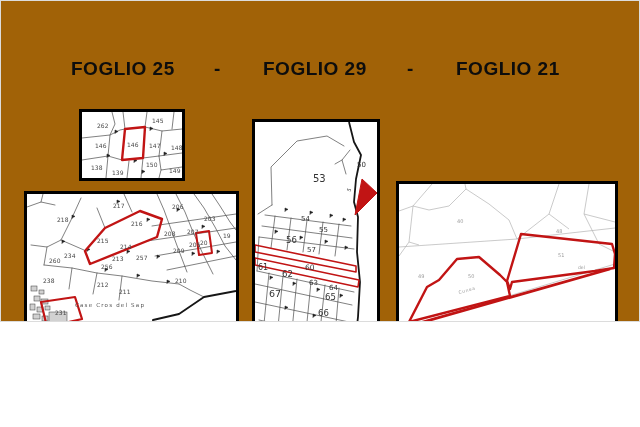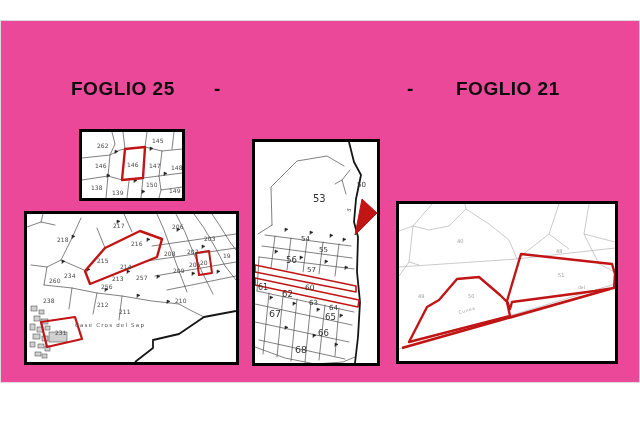--- a/index.html
+++ b/index.html
@@ -1,20 +1,19 @@
 <!DOCTYPE html>
 <html><head>
 <meta charset="utf-8">
 <style>
   html,body{margin:0;padding:0;background:#fff;}
   #canvas{
-    position:relative;width:640px;height:363px;background:#ec4899;
+    position:relative;width:640px;height:322px;background:#a16207;
     border:1px solid #dcdcdc;box-sizing:border-box;overflow:hidden;
     font-family:"Liberation Sans",sans-serif;
-    margin-top:20px;
   }
   .title-part{
     position:absolute;top:57px;font-weight:bold;font-size:19px;
     letter-spacing:.5px;color:#0d0d0d;white-space:nowrap;
   }
   .panel{
     position:absolute;background:#ffffff;border:3px solid #000;box-sizing:border-box;
   }
   .panel svg{display:block;width:100%;height:100%;}
   
@@ -32,20 +31,21 @@
   .place{font-family:"DejaVu Sans",sans-serif;fill:#555;font-size:5.5px;letter-spacing:1.2px;}
   .road{font-family:"DejaVu Sans",sans-serif;fill:#a0a0a0;font-size:4.5px;letter-spacing:.6px;}
 </style>
 </head>
 <body>
 
 <div id="canvas">
 
   <span class="title-part" style="left:70px">FOGLIO 25</span>
   <span class="title-part" style="left:213px">-</span>
+  <span class="title-part" style="left:262px">FOGLIO 29</span>
   <span class="title-part" style="left:406px">-</span>
   <span class="title-part" style="left:455px">FOGLIO 21</span>
 
   <div class="panel" style="left:78px;top:108px;width:106px;height:72px;">
     <svg viewBox="0 0 100 66">
       <g class="mesh">
         <path d="M0,26 L28,23 L38,18 L43,17"></path>
         <path d="M63,15 L80,19 L100,17"></path>
         <path d="M30,0 L33,12 L28,23 L26,44"></path>
         <path d="M0,48 L26,44 L40,48"></path>

